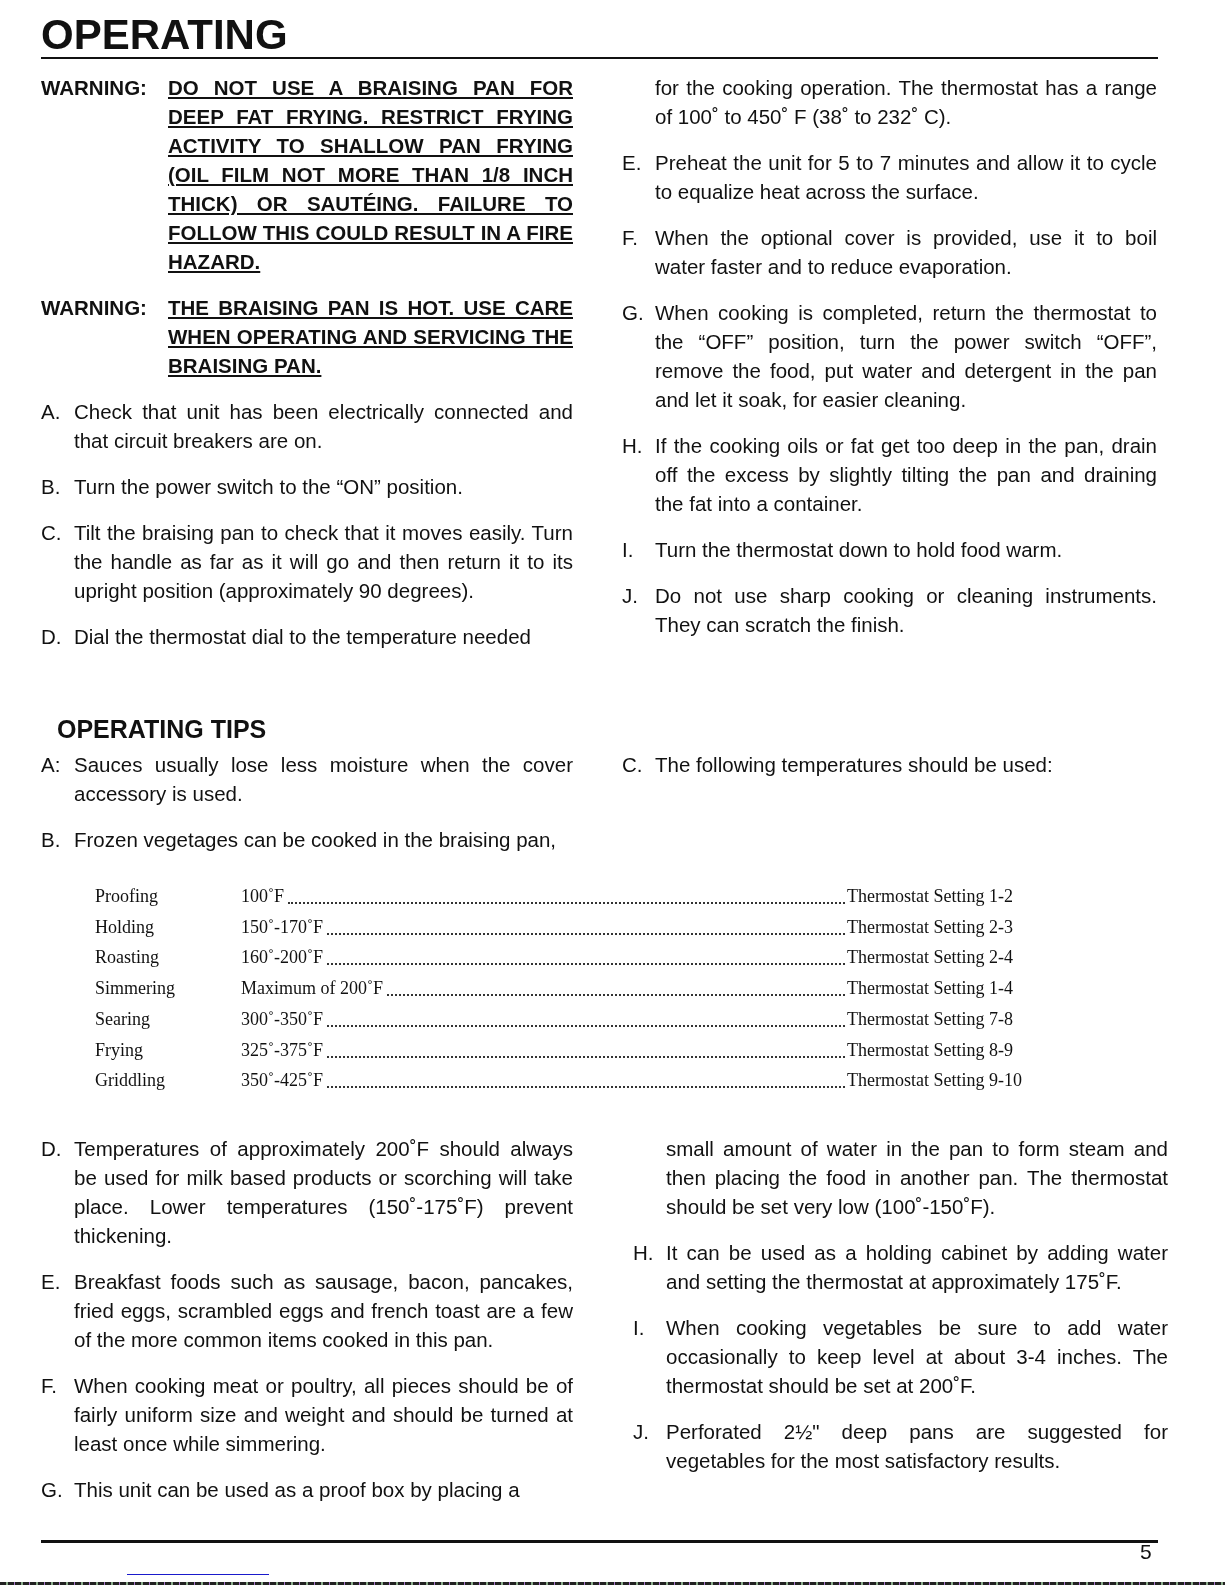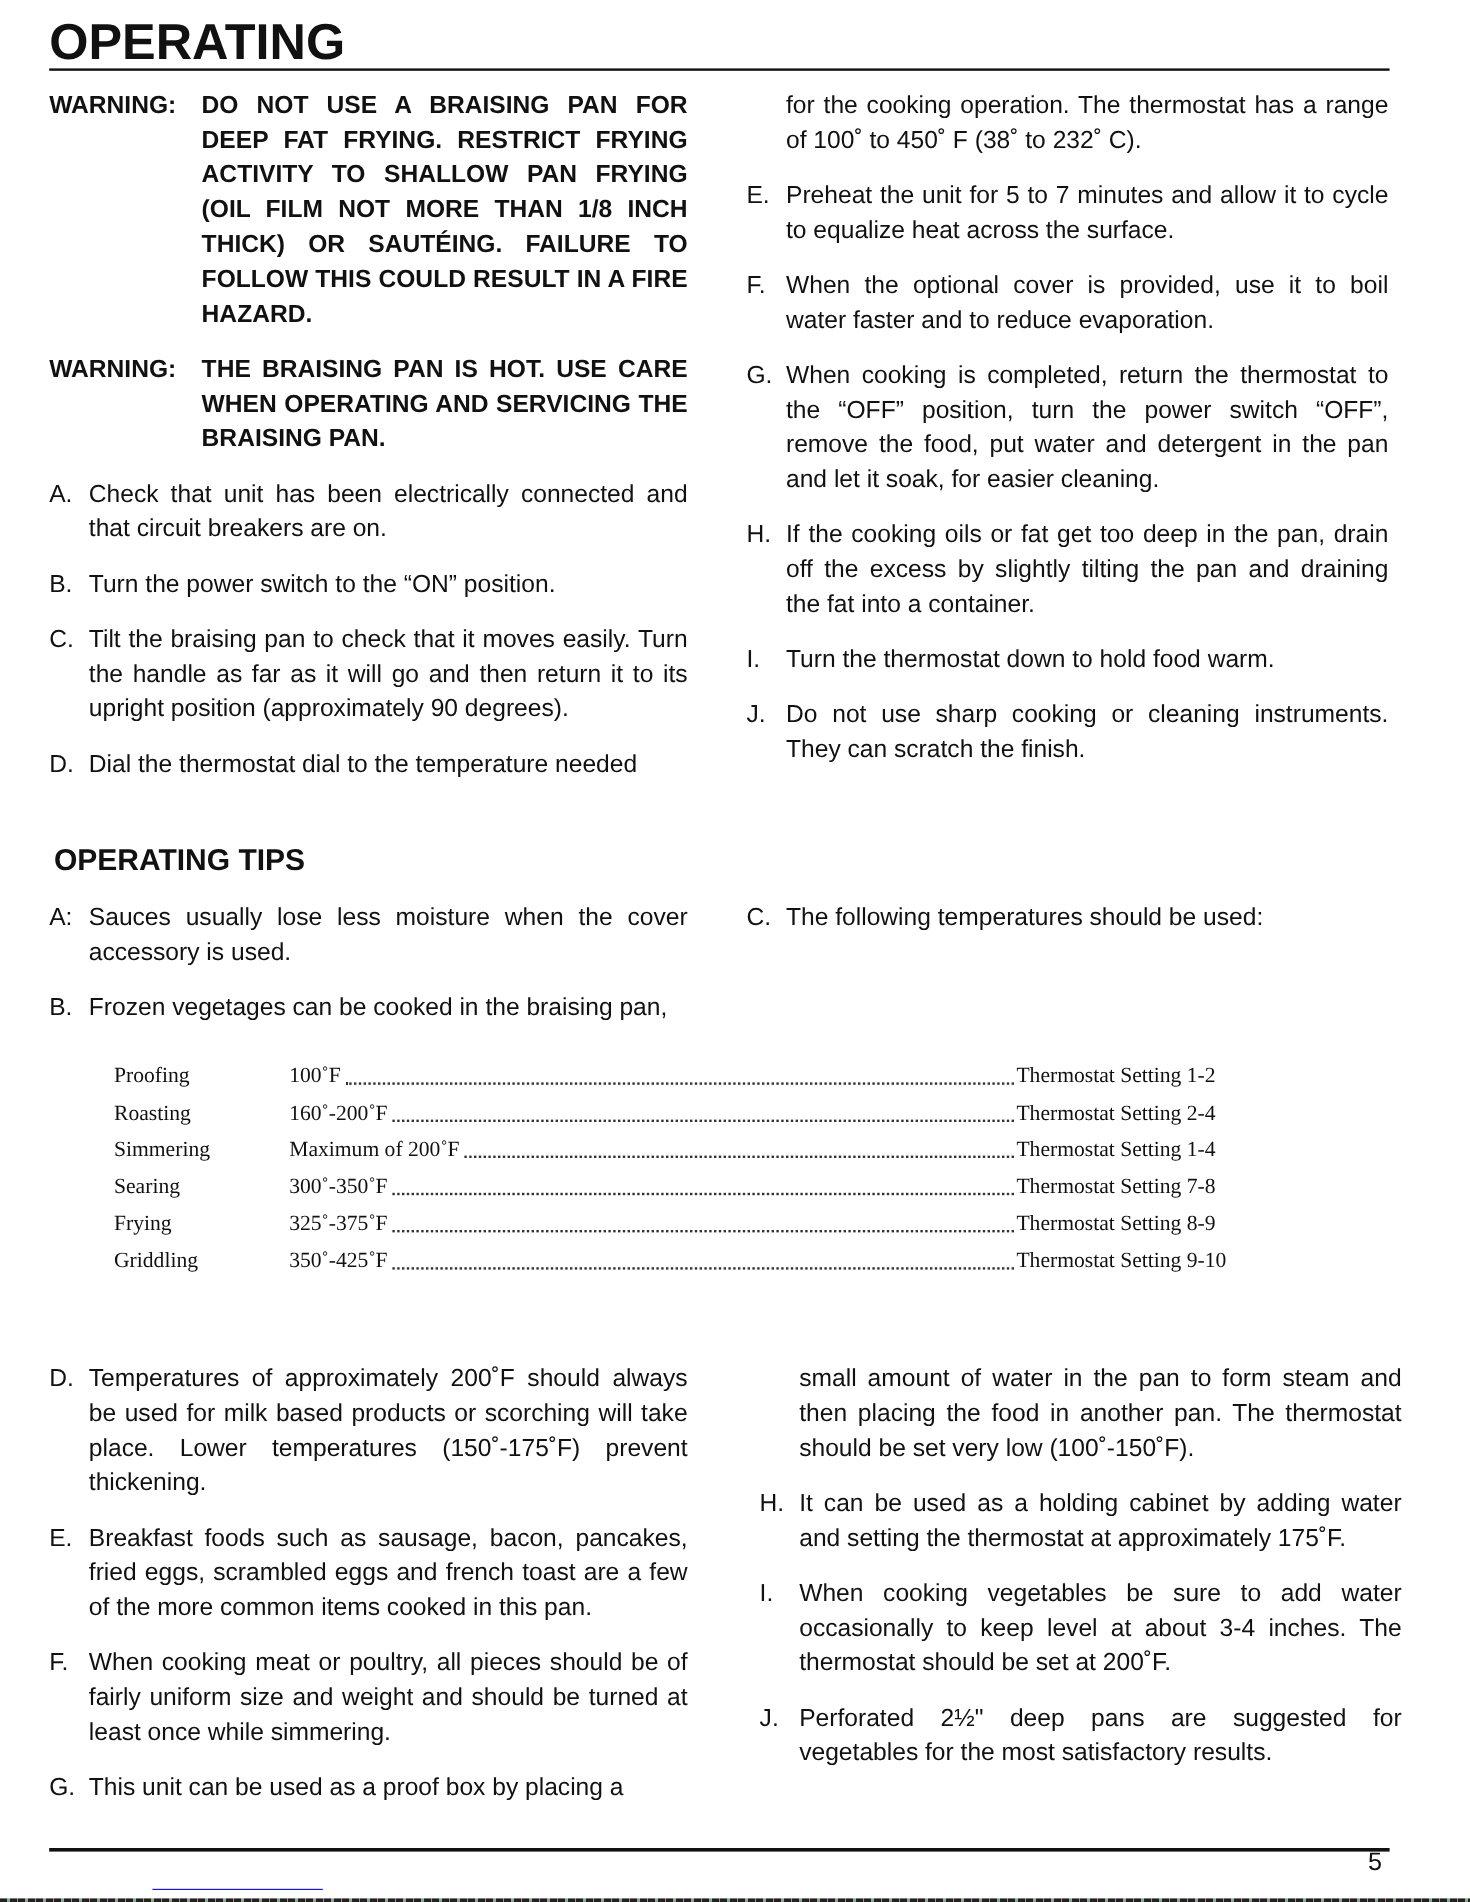--- a/index.html
+++ b/index.html
@@ -14,29 +14,29 @@
     }
     .rule-top {
       position: absolute; left: 41px; top: 57px; width: 1117px; height: 2px; background: #111111;
     }
     .col { position: absolute; font-size: 20.5px; line-height: 29px; }
     .col-left { left: 41px; width: 532px; }
     .col-right { left: 622px; width: 535px; }
 
     .warning { display: flex; font-weight: bold; margin-bottom: 17px; }
     .warning .wlabel { width: 127px; flex: 0 0 127px; }
-    .warning .wtext { flex: 1; text-align: justify; text-align-last: left; }
+    .warning .wtext { flex: 1; text-align: justify; text-align-last: left; text-decoration: underline; }
 
     .item { display: flex; margin-bottom: 17px; }
     .item .letter { width: 33px; flex: 0 0 33px; }
     .item .text { flex: 1; text-align: justify; text-align-last: left; }
     .item.cont .letter { visibility: hidden; }
 
     .section-title {
-      position: absolute; left: 41px; top: 697px; margin: 4px;
+      position: absolute; left: 41px; top: 697px; margin: 16px;
       font-size: 25px; font-weight: bold; line-height: 32px;
     }
 
     .temp-table {
       position: absolute; left: 95px; top: 880px; width: 990px;
       font-size: 18px; line-height: 28.7px; font-family: Liberation Serif, serif;
     }
     .temp-row { display: flex; align-items: baseline; white-space: nowrap; }
     .temp-row .method { width: 146px; flex: 0 0 146px; }
     .temp-row .range { flex: 0 0 auto; padding-right: 4px; }
@@ -145,20 +145,26 @@
 </div>
 
 <div class="temp-table">
   <div class="temp-row">
     <span class="method">Proofing</span>
     <span class="range">100˚F</span>
     <span class="leader"></span>
     <span class="setting">Thermostat Setting 1-2</span>
   </div>
   <div class="temp-row">
+    <span class="method">Holding</span>
+    <span class="range">150˚-170˚F</span>
+    <span class="leader"></span>
+    <span class="setting">Thermostat Setting 2-3</span>
+  </div>
+  <div class="temp-row">
     <span class="method">Roasting</span>
     <span class="range">160˚-200˚F</span>
     <span class="leader"></span>
     <span class="setting">Thermostat Setting 2-4</span>
   </div>
   <div class="temp-row">
     <span class="method">Simmering</span>
     <span class="range">Maximum of 200˚F</span>
     <span class="leader"></span>
     <span class="setting">Thermostat Setting 1-4</span>

